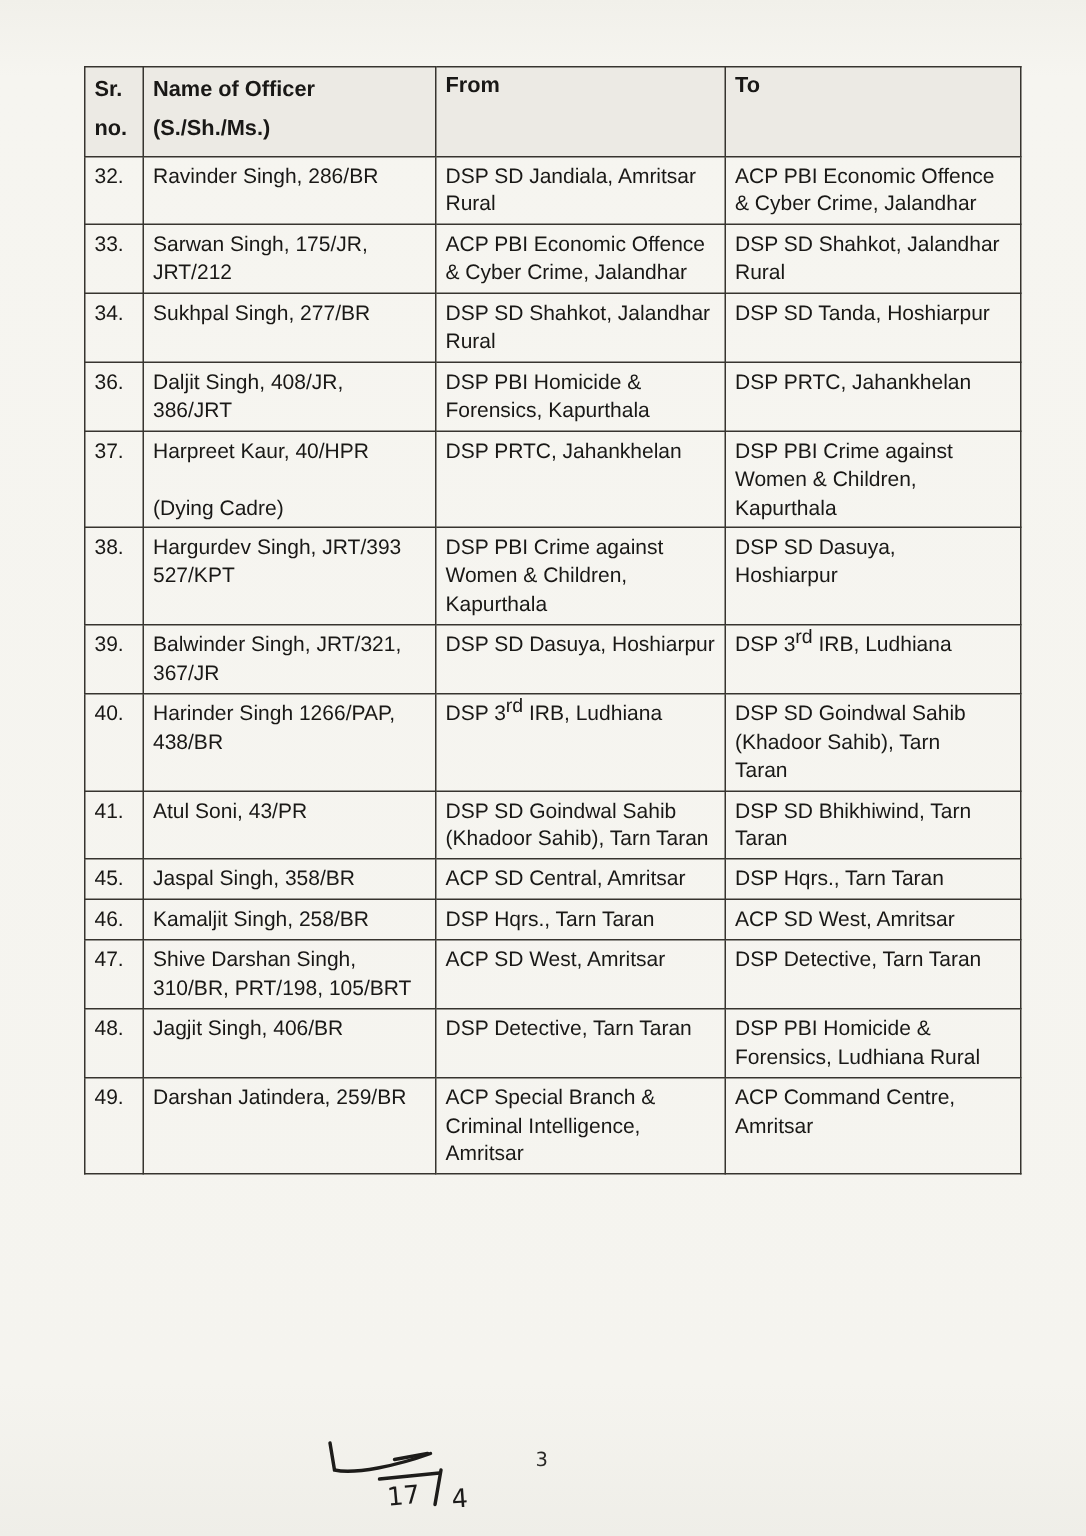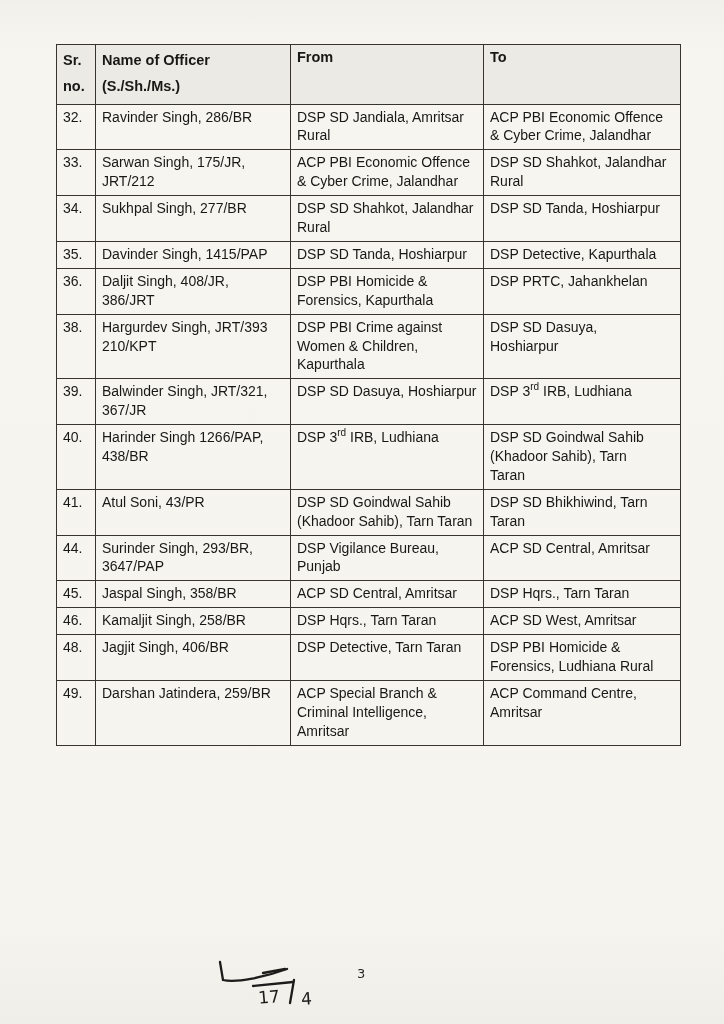--- a/index.html
+++ b/index.html
@@ -20,21 +20,21 @@
     white-space:pre-line;
     font-family:"Liberation Sans",sans-serif;
     font-size:14px;line-height:1.35;
     color:#191816;
   }
   th{
     font-weight:bold;font-size:14.5px;
     background:#eceae4;
   }
   th.tall{line-height:1.78;}
-  sup{font-size:10px;line-height:0;vertical-align:super;}
+  sup{font-size:13px;line-height:0;vertical-align:super;}
   .col-sr{width:39px;}
   .col-name{width:195px;}
   .col-from{width:193px;}
   .col-to{width:197px;}
   .sig{position:absolute;left:203px;top:946px;width:140px;height:68px;}
   .sig svg{display:block;}
   .sig text{
     font-family:"DejaVu Sans",sans-serif;font-size:17px;fill:#1c1b1a;
   }
   .page-num{
@@ -83,37 +83,41 @@
 Rural</td>
       </tr>
       <tr>
         <td>34.</td>
         <td>Sukhpal Singh, 277/BR</td>
         <td>DSP SD Shahkot, Jalandhar
 Rural</td>
         <td>DSP SD Tanda, Hoshiarpur</td>
       </tr>
       <tr>
-        <td>35.</td>
-        <td>Davinder Singh, 1415/PAP</td>
-        <td>DSP SD Tanda, Hoshiarpur</td>
-        <td>DSP Detective, Kapurthala</td>
-      </tr>
-      <tr>
         <td>36.</td>
         <td>Daljit Singh, 408/JR,
 386/JRT</td>
         <td>DSP PBI Homicide &amp;
 Forensics, Kapurthala</td>
         <td>DSP PRTC, Jahankhelan</td>
       </tr>
       <tr>
+        <td>37.</td>
+        <td>Harpreet Kaur, 40/HPR
+
+(Dying Cadre)</td>
+        <td>DSP PRTC, Jahankhelan</td>
+        <td>DSP PBI Crime against
+Women &amp; Children,
+Kapurthala</td>
+      </tr>
+      <tr>
         <td>38.</td>
         <td>Hargurdev Singh, JRT/393
-210/KPT</td>
+527/KPT</td>
         <td>DSP PBI Crime against
 Women &amp; Children,
 Kapurthala</td>
         <td>DSP SD Dasuya,
 Hoshiarpur</td>
       </tr>
       <tr>
         <td>39.</td>
         <td>Balwinder Singh, JRT/321,
 367/JR</td>
@@ -131,38 +135,37 @@
       </tr>
       <tr>
         <td>41.</td>
         <td>Atul Soni, 43/PR</td>
         <td>DSP SD Goindwal Sahib
 (Khadoor Sahib), Tarn Taran</td>
         <td>DSP SD Bhikhiwind, Tarn
 Taran</td>
       </tr>
       <tr>
-        <td>44.</td>
-        <td>Surinder Singh, 293/BR,
-3647/PAP</td>
-        <td>DSP Vigilance Bureau,
-Punjab</td>
-        <td>ACP SD Central, Amritsar</td>
-      </tr>
-      <tr>
         <td>45.</td>
         <td>Jaspal Singh, 358/BR</td>
         <td>ACP SD Central, Amritsar</td>
         <td>DSP Hqrs., Tarn Taran</td>
       </tr>
       <tr>
         <td>46.</td>
         <td>Kamaljit Singh, 258/BR</td>
         <td>DSP Hqrs., Tarn Taran</td>
         <td>ACP SD West, Amritsar</td>
+      </tr>
+      <tr>
+        <td>47.</td>
+        <td>Shive Darshan Singh,
+310/BR, PRT/198, 105/BRT</td>
+        <td>ACP SD West, Amritsar</td>
+        <td>DSP Detective, Tarn Taran</td>
       </tr>
       <tr>
         <td>48.</td>
         <td>Jagjit Singh, 406/BR</td>
         <td>DSP Detective, Tarn Taran</td>
         <td>DSP PBI Homicide &amp;
 Forensics, Ludhiana Rural</td>
       </tr>
       <tr>
         <td>49.</td>

